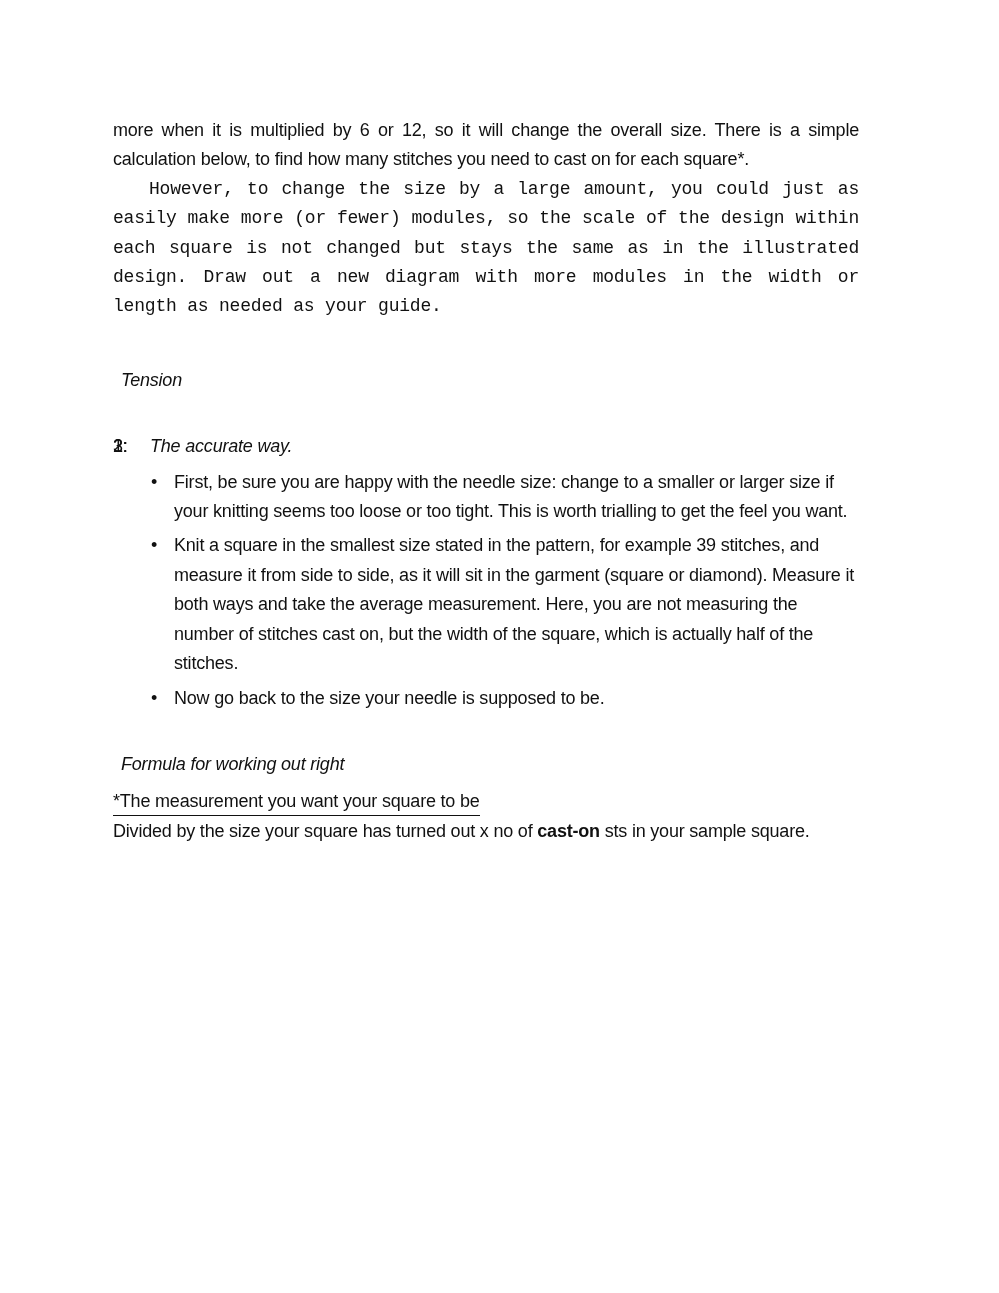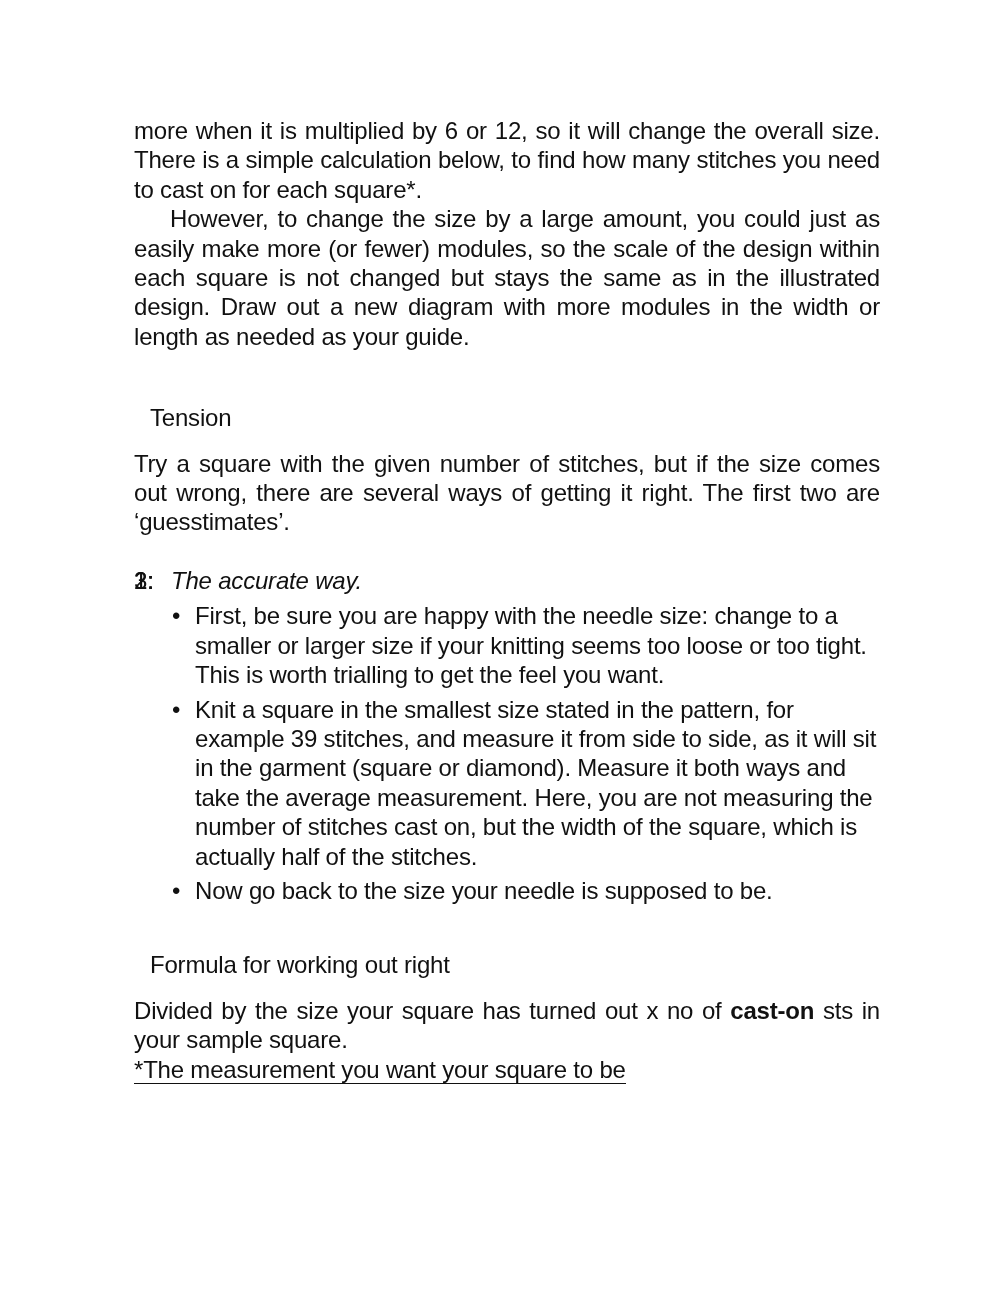--- a/index.html
+++ b/index.html
@@ -10,32 +10,32 @@
     body {
       width: 999px;
       height: 1293px;
       position: relative;
       overflow: hidden;
       font-family: "Liberation Sans", sans-serif;
       color: #111111;
     }
     .page {
       position: absolute;
-      left: 134px;
+      left: 113px;
       top: 116px;
       width: 746px;
-      font-size: 24px;
+      font-size: 18px;
       line-height: 29.4px;
       letter-spacing: -0.2px;
     }
     .p { margin: 0; text-align: justify; }
-    .indent { text-indent: 36px; }
+    .indent { text-indent: 36px; font-family: Liberation Mono, monospace; }
     .gap-lg { height: 36px; }
     .gap-md { height: 24px; }
-    .heading { margin: 16px; }
+    .heading { font-style: italic; margin: 8px; }
     .numlist { margin: 0; padding: 0; list-style: none; }
     .numlist > li { position: relative; padding-left: 37px; margin-bottom: 5px; }
     .numlist .num { position: absolute; left: 0; top: 0; }
     .em { font-style: italic; }
     .bullets { margin: 6px 0 0 0; padding: 0; list-style: none; }
     .bullets > li { position: relative; padding-left: 61px; margin-bottom: 5px; }
     .bullets .dot { position: absolute; left: 38px; top: 0; }
     .underlined {
       display: inline-block;
       border-bottom: 1.5px solid #111;
@@ -47,21 +47,20 @@
 <body>
 
 <div class="page">
 
   <p class="p">more when it is multiplied by 6 or 12, so it will change the overall size. There is a simple calculation below, to find how many stitches you need to cast on for each square*.</p>
   <p class="p indent">However, to change the size by a large amount, you could just as easily make more (or fewer) modules, so the scale of the design within each square is not changed but stays the same as in the illustrated design. Draw out a new diagram with more modules in the width or length as needed as your guide.</p>
 
   <div class="gap-lg"></div>
 
   <p class="heading">Tension</p>
-  <p class="p">Try a square with the given number of stitches, but if the size comes out wrong, there are several ways of getting it right. The first two are ‘guesstimates’.</p>
 
   <div class="gap-md"></div>
 
   <ol class="numlist">
     <li>
       <span class="num">1:</span>
     </li>
     <li>
       <span class="num">2:</span>
     </li>
@@ -81,18 +80,18 @@
           <span class="dot">•</span>
           <span>Now go back to the size your needle is supposed to be.</span>
         </li>
       </ul>
     </li>
   </ol>
 
   <div class="gap-md"></div>
 
   <p class="heading">Formula for working out right</p>
-  <p class="p"><span>Divided by the size your square has turned out x no of </span><b>cast-on</b><span> sts in your sample square.</span></p>
   <p class="p">
     <span class="underlined">*The measurement you want your square to be</span>
   </p>
+  <p class="p"><span>Divided by the size your square has turned out x no of </span><b>cast-on</b><span> sts in your sample square.</span></p>
 
 </div>
 
 </body></html>

